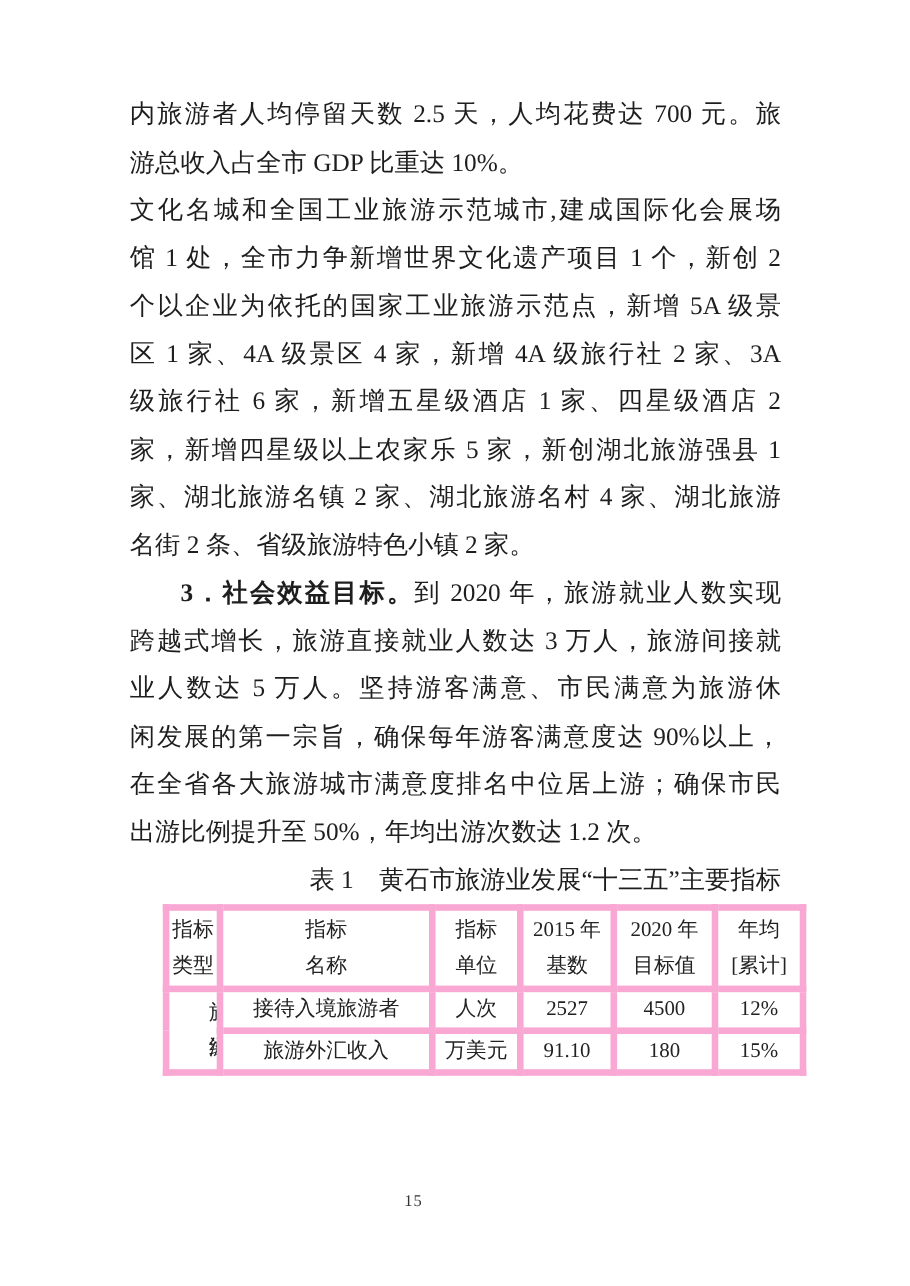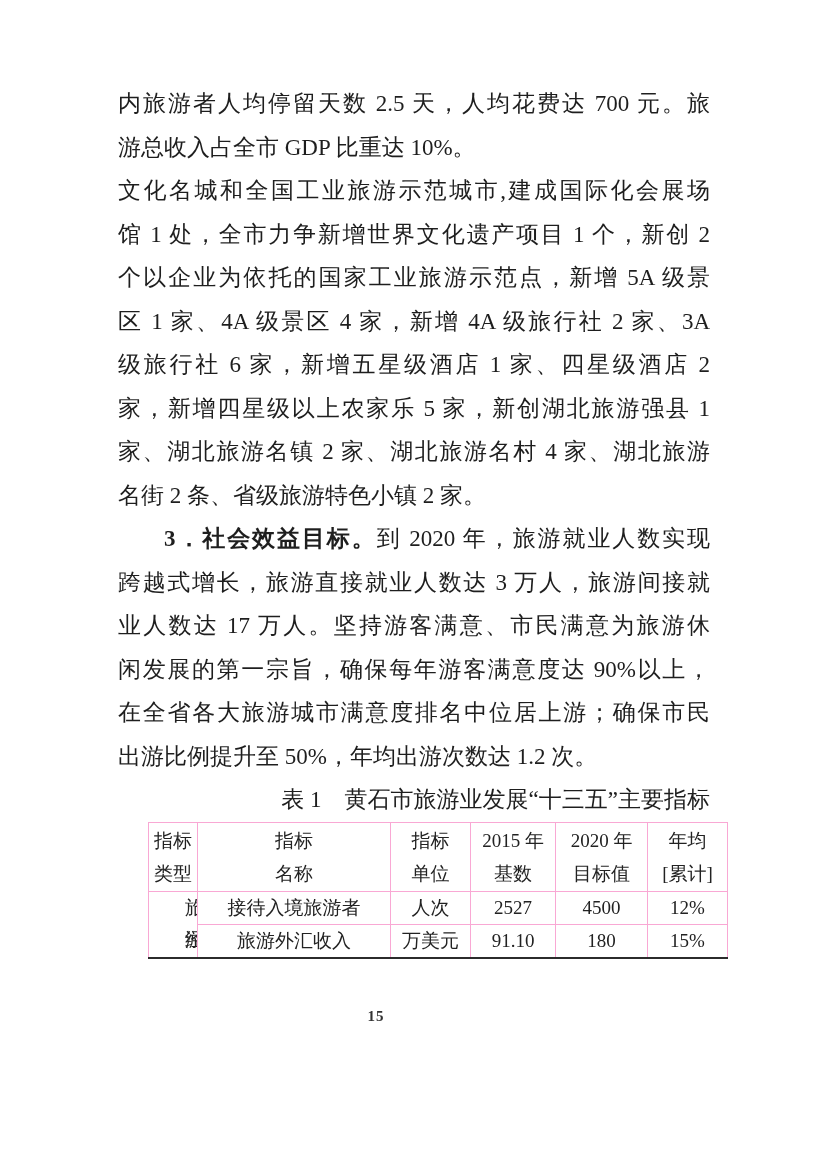--- a/index.html
+++ b/index.html
@@ -43,42 +43,41 @@
     margin-left: 30px;
     width: 579px;
     border-collapse: collapse;
     table-layout: fixed;
     font-size: 19px;
     color: #222222;
     border: 1px solid #2b2b2b;
     border-bottom-width: 2px;
   }
   table.ind-table th, table.ind-table td {
-    border: 1px solid #f9a8d4;
+    border: 6px solid #f9a8d4;
     text-align: center;
     vertical-align: middle;
     font-weight: normal;
     padding: 0;
     overflow: hidden;
   }
   tr.hr th { height: 68px; }
   tr.hr th div { height: 33px; line-height: 33px; }
   tr.dr { height: 32px; }
   tr.dr td { height: 32px; line-height: 32px; }
   td.group div { height: 32px; line-height: 32px; margin-left: 36px; }
   .pagenum {
     position: absolute;
-    top: 1008px;
+    top: 1084px;
     left: 0;
     width: 752px;
     text-align: center;
     font-size: 15px;
     color: #333333;
     letter-spacing: 1px;
-    font-weight: bold;
   }
 </style>
 </head>
 <body>
 
 <div class="content">
 
   <div class="bl j">内旅游者人均停留天数 2.5 天，人均花费达 700 元。旅</div>
   <div class="bl">游总收入占全市 GDP 比重达 10%。</div>
 
@@ -86,21 +85,21 @@
   <div class="bl j">馆 1 处，全市力争新增世界文化遗产项目 1 个，新创 2</div>
   <div class="bl j">个以企业为依托的国家工业旅游示范点，新增 5A 级景</div>
   <div class="bl j">区 1 家、4A 级景区 4 家，新增 4A 级旅行社 2 家、3A</div>
   <div class="bl j">级旅行社 6 家，新增五星级酒店 1 家、四星级酒店 2</div>
   <div class="bl j">家，新增四星级以上农家乐 5 家，新创湖北旅游强县 1</div>
   <div class="bl j">家、湖北旅游名镇 2 家、湖北旅游名村 4 家、湖北旅游</div>
   <div class="bl">名街 2 条、省级旅游特色小镇 2 家。</div>
 
   <div class="bl j ind"><b class="lead">3．社会效益目标。</b><span>到 2020 年，旅游就业人数实现</span></div>
   <div class="bl j">跨越式增长，旅游直接就业人数达 3 万人，旅游间接就</div>
-  <div class="bl j">业人数达 17 万人。坚持游客满意、市民满意为旅游休</div>
+  <div class="bl j">业人数达 5 万人。坚持游客满意、市民满意为旅游休</div>
   <div class="bl j">闲发展的第一宗旨，确保每年游客满意度达 90%以上，</div>
   <div class="bl j">在全省各大旅游城市满意度排名中位居上游；确保市民</div>
   <div class="bl">出游比例提升至 50%，年均出游次数达 1.2 次。</div>
 
   <div class="caption">表 1　黄石市旅游业发展“十三五”主要指标</div>
 
   <table class="ind-table">
     <colgroup>
       <col style="width:49px">
       <col style="width:193px">

